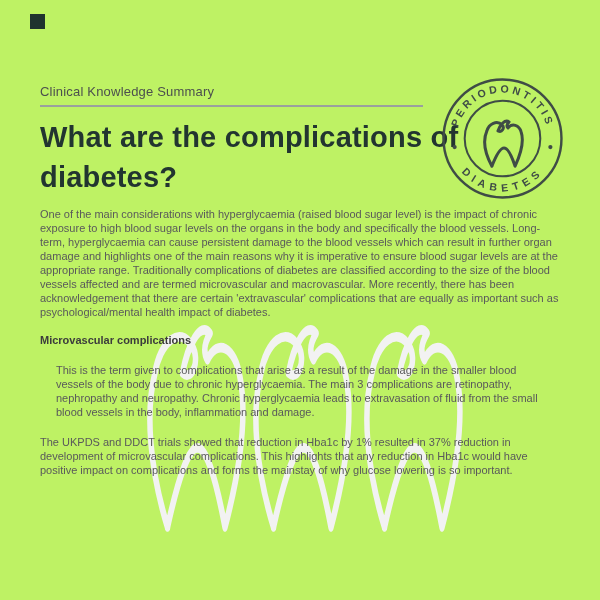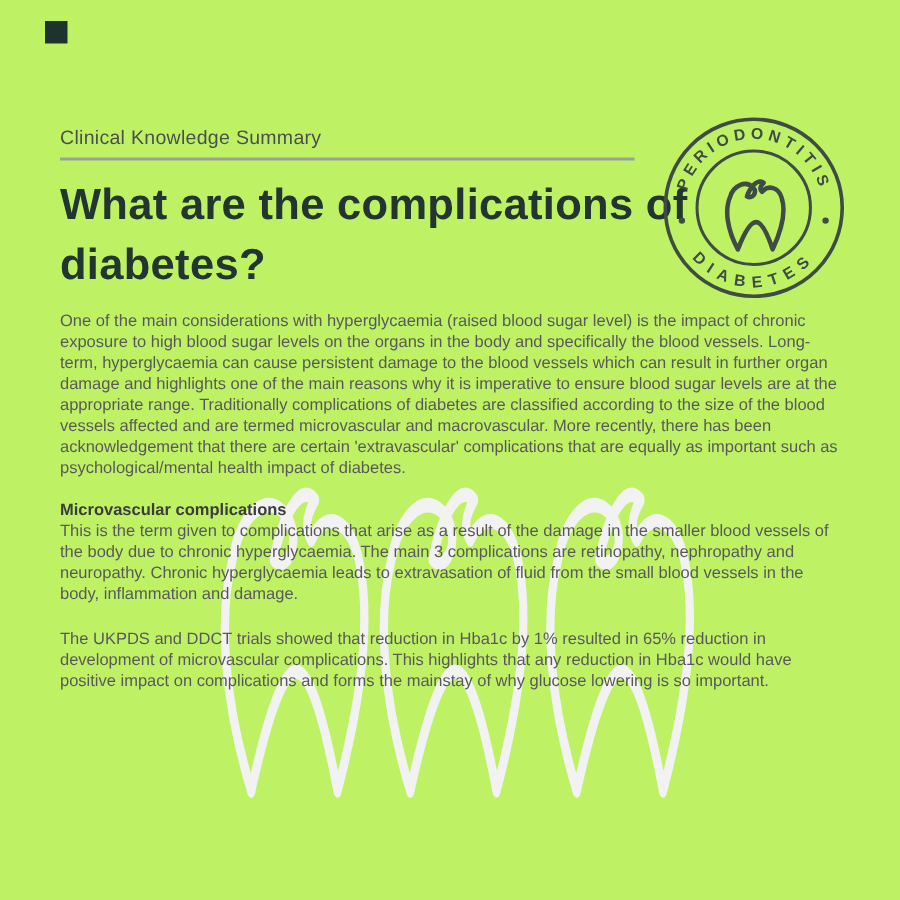--- a/index.html
+++ b/index.html
@@ -22,21 +22,21 @@
   .logo .arc-text{font-family:"Liberation Sans",sans-serif;font-weight:600;fill:#3f4c46;}
   .arc-top{font-size:10.5px;letter-spacing:3px;}
   .arc-bottom{font-size:10.5px;letter-spacing:5px;}
   .content{
     position:absolute;left:40px;top:207px;width:524px;z-index:2;
     font-size:11px;line-height:14px;color:#59595b;
   }
   .content p{margin:0 0 10px 0;}
   .subhead{font-weight:700;color:#3c3c3c;margin-top:14px;}
   .block{margin-bottom:16px;}
-  .block p{margin:0;}
+  .block p{margin:16px;}
   .trials{margin-bottom:14px;}
   ul.bullets{margin:14px 0 0 0;padding-left:20px;}
   ul.bullets li{margin:0;color:#59595b;}
 </style>
 </head>
 <body>
 
 <div class="page">
 
   <div class="brand-square"></div>
@@ -86,17 +86,17 @@
   </svg>
 
   <div class="content">
     <p>One of the main considerations with hyperglycaemia (raised blood sugar level) is the impact of chronic exposure to high blood sugar levels on the organs in the body and specifically the blood vessels. Long-term, hyperglycaemia can cause persistent damage to the blood vessels which can result in further organ damage and highlights one of the main reasons why it is imperative to ensure blood sugar levels are at the appropriate range. Traditionally complications of diabetes are classified according to the size of the blood vessels affected and are termed microvascular and macrovascular. More recently, there has been acknowledgement that there are certain 'extravascular' complications that are equally as important such as psychological/mental health impact of diabetes.</p>
 
     <div class="block">
       <div class="subhead">Microvascular complications</div>
       <p>This is the term given to complications that arise as a result of the damage in the smaller blood vessels of the body due to chronic hyperglycaemia. The main 3 complications are retinopathy, nephropathy and neuropathy. Chronic hyperglycaemia leads to extravasation of fluid from the small blood vessels in the body, inflammation and damage.</p>
     </div>
 
-    <p class="trials">The UKPDS and DDCT trials showed that reduction in Hba1c by 1% resulted in 65% reduction in development of microvascular complications. This highlights that any reduction in Hba1c would have positive impact on complications and forms the mainstay of why glucose lowering is so important.</p>
+    <p class="trials">The UKPDS and DDCT trials showed that reduction in Hba1c by 1% resulted in 37% reduction in development of microvascular complications. This highlights that any reduction in Hba1c would have positive impact on complications and forms the mainstay of why glucose lowering is so important.</p>
 
   </div>
 
 </div>
 
 </body></html>

